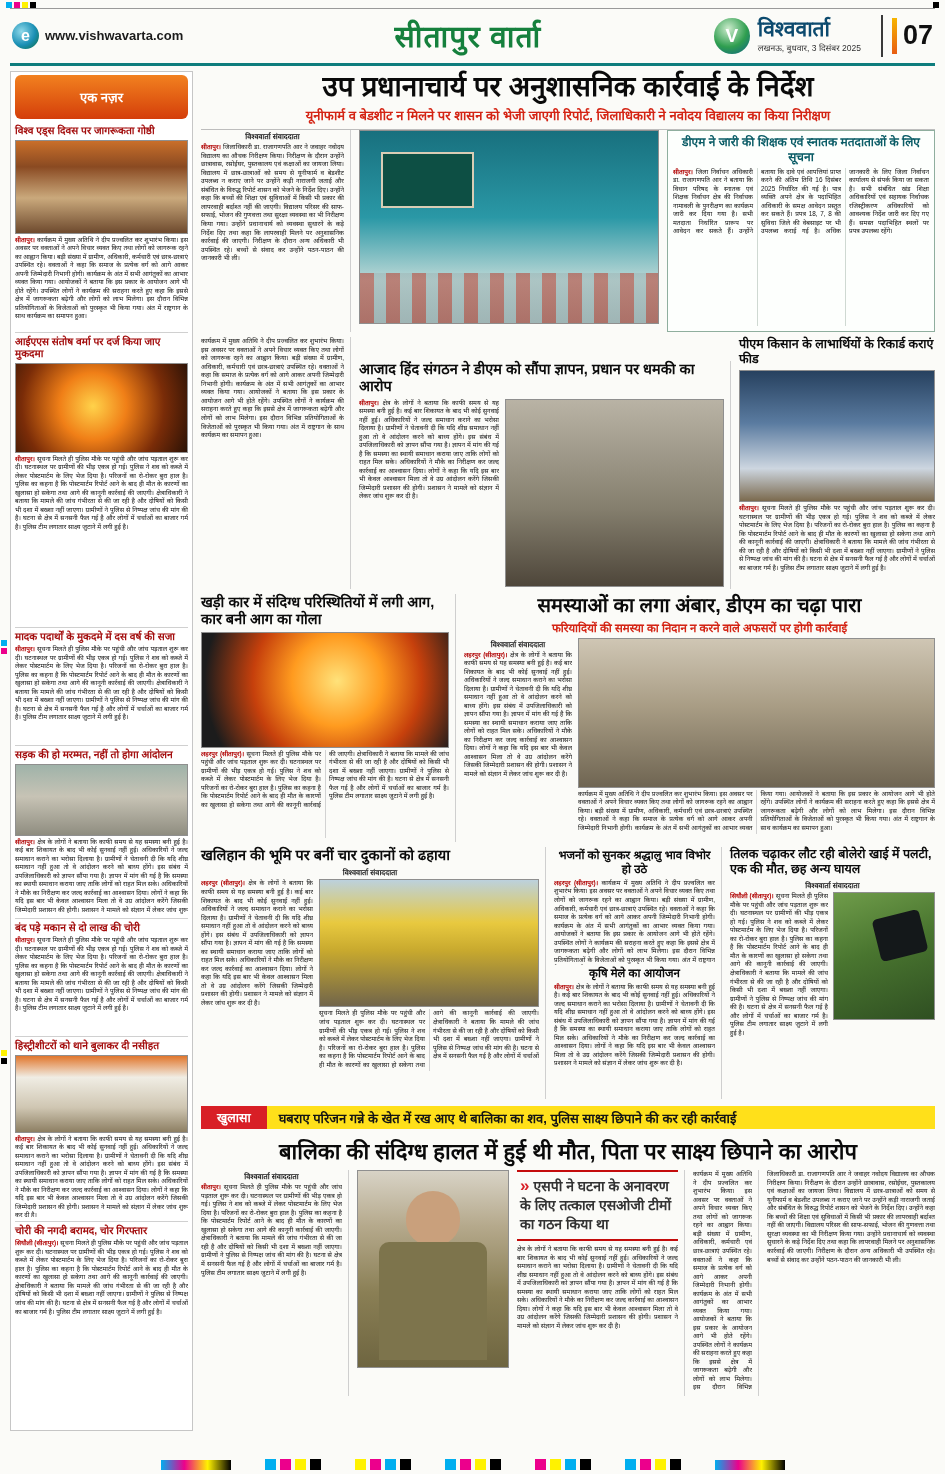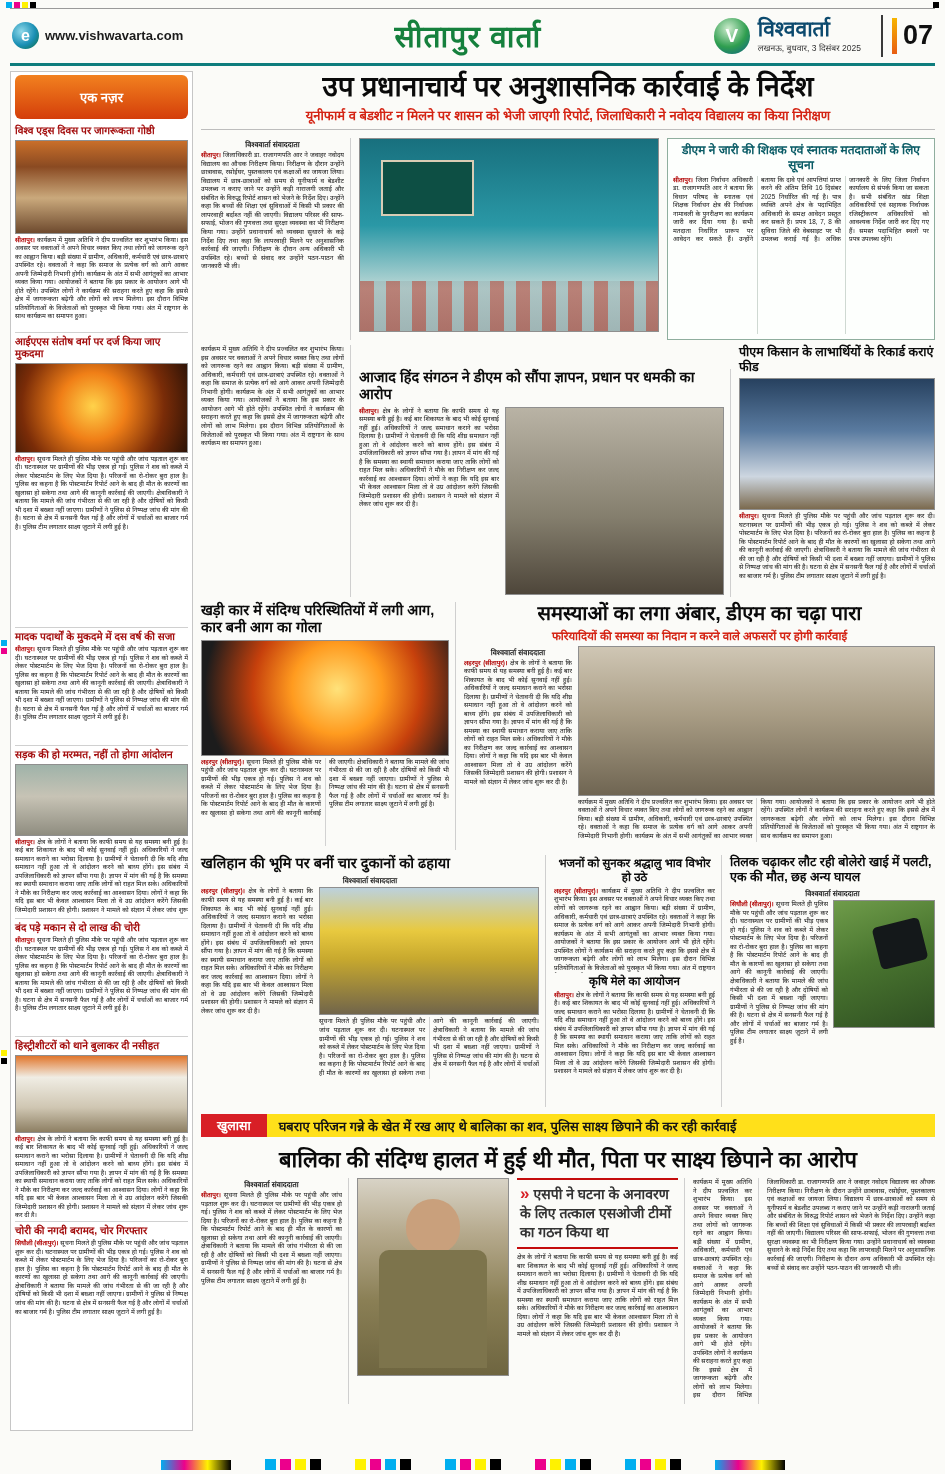--- a/index.html
+++ b/index.html
@@ -69,21 +69,21 @@
   .ph-hill::after { content:""; position:absolute; right:10%; top:16%; width:48%; height:34%;
                     background:#14181a; border-radius:5px; transform:rotate(-14deg); }
   .ph-officer  { height:198px; background:linear-gradient(180deg,#d8d3c6 0%,#b5a98c 28%,#8a7f55 62%,#6e6540 100%); }
   .ph-officer::before { content:""; position:absolute; left:50%; top:10%; width:36%; height:28%;
                         transform:translateX(-50%); background:#c9a07c; border-radius:50% 50% 46% 46%; }
   .ph-officer::after  { content:""; position:absolute; left:50%; top:36%; width:72%; height:60%;
                         transform:translateX(-50%); background:#7d744c; border-radius:10px 10px 0 0; }
 
   
   .lead-hl  { font-size:28px; font-weight:bold; text-align:center; color:#0a0a0a; line-height:1.12; }
-  .lead-sub { font-size:13px; font-weight:bold; color:#d42414; text-align:center; margin:4px 0 8px;
+  .lead-sub { font-size:13px; font-weight:bold; color:#d42414; text-align:center; margin:4px 0 0;
               border-bottom:1px solid #bdbdbd; padding-bottom:5px; }
   .hl2 { font-size:14.5px; font-weight:bold; line-height:1.18; margin-bottom:3px; color:#0b0b0b; }
   .hl3 { font-size:12.5px; font-weight:bold; line-height:1.2; margin-bottom:3px; color:#0b0b0b; }
   .hl-big { font-size:20px; font-weight:bold; text-align:center; line-height:1.12; color:#0a0a0a; }
   .sub-red { color:#d42414; font-weight:bold; font-size:11.5px; text-align:center; margin:3px 0; }
   .hl-final { font-size:22px; font-weight:bold; text-align:center; margin:3px 0 5px; color:#0a0a0a; }
   .sb2-hl { font-size:11.5px; font-weight:bold; text-align:center; line-height:1.2; margin:2px 0; color:#0b0b0b; }
 
   .box-dm { flex:1; border:1px solid #8fae9e; padding:4px 5px; background:#fdfffd; }
   .box-dm .hl { color:#0a5c66; font-weight:bold; font-size:12px; text-align:center; margin-bottom:3px; line-height:1.22; }

